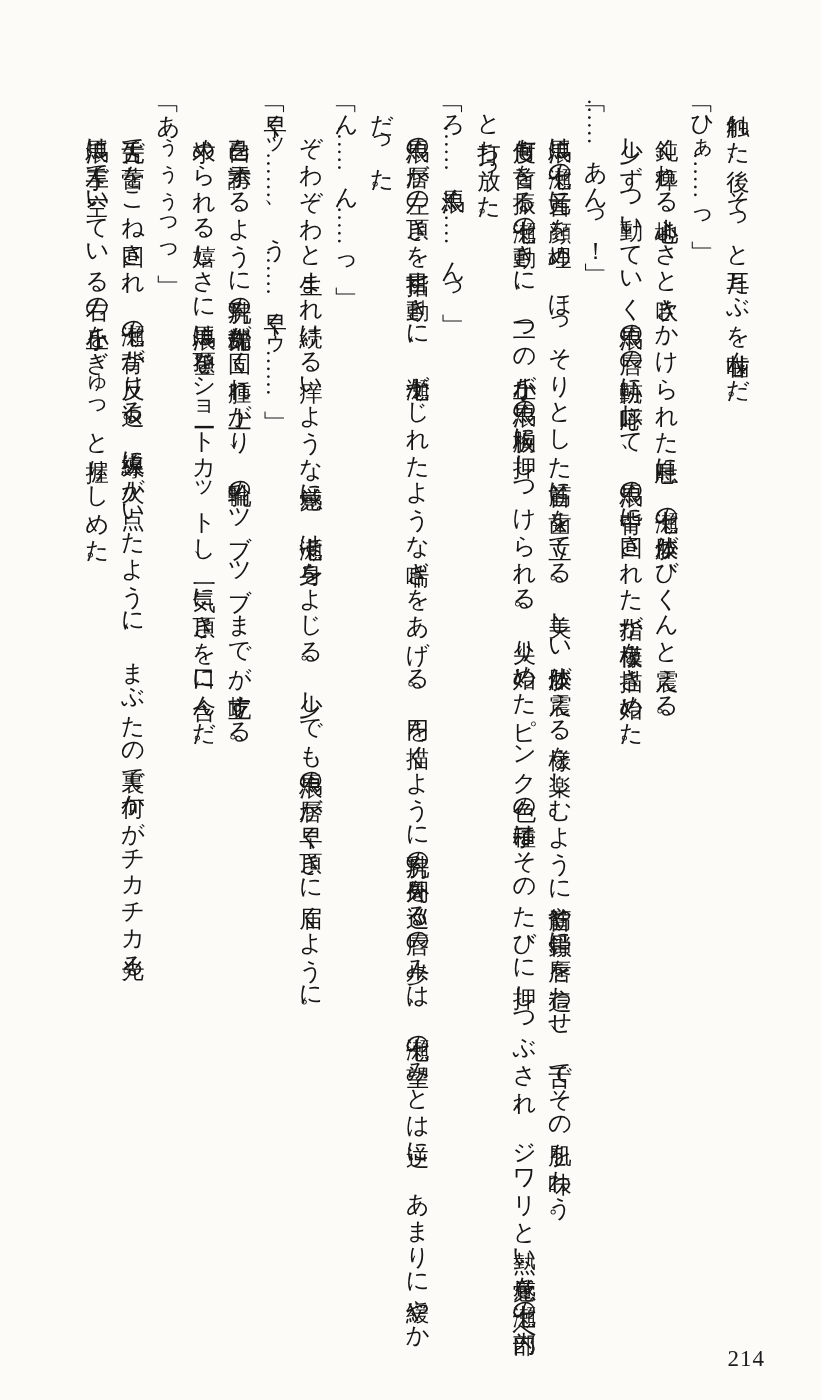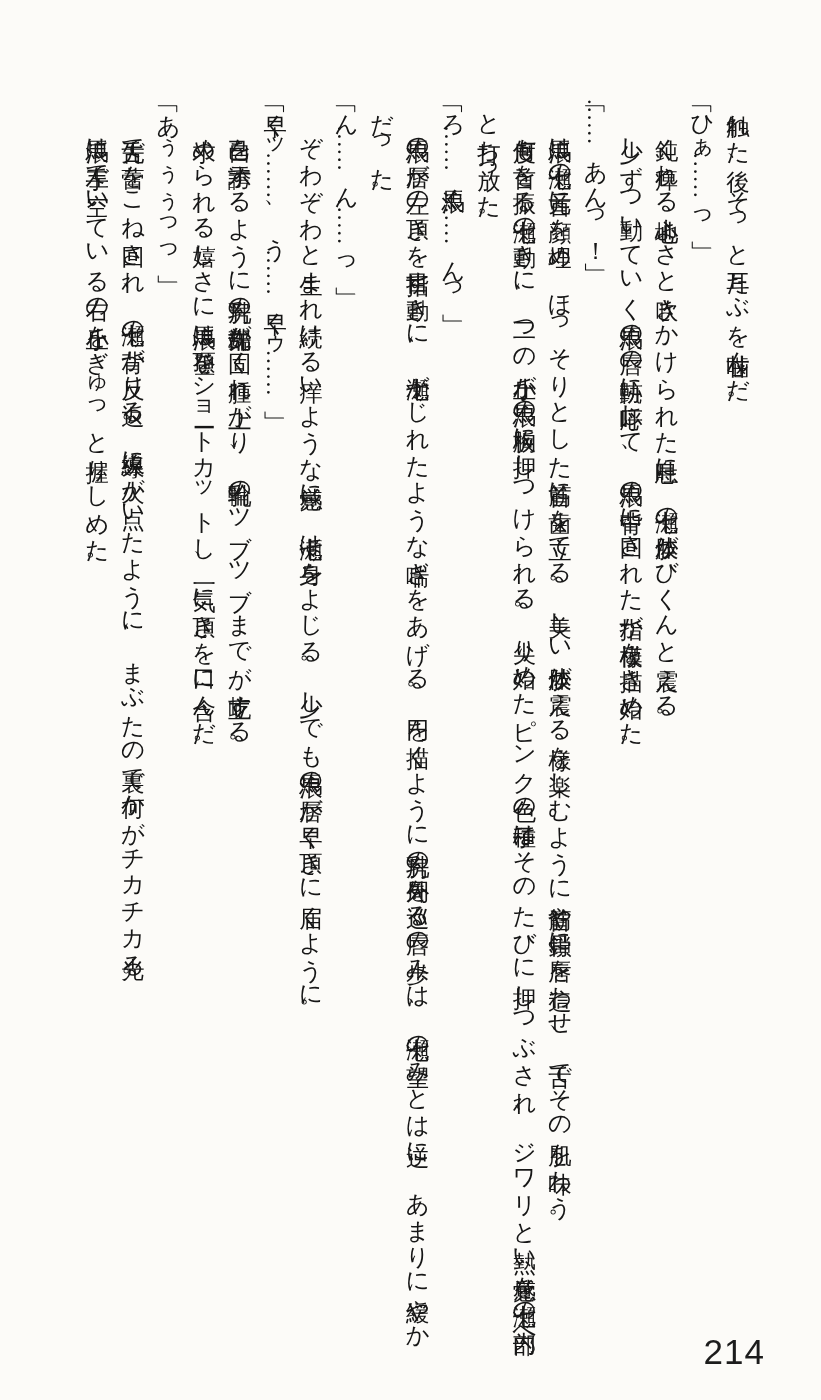--- a/index.html
+++ b/index.html
@@ -35,22 +35,22 @@
     line-break: strict;
   }
   .para {
     margin: 0;
     padding: 0;
   }
   .page-number {
     position: absolute;
     right: 56px;
     bottom: 28px;
-    font-family: Liberation Sans, sans-serif;
-    font-size: 35px;
+    font-family: Liberation Serif, serif;
+    font-size: 23px;
     letter-spacing: 1px;
     color: #1c1c1c;
   }
 </style>
 </head>
 <body>
 
 <div class="page">
 
   <div class="text-block">

